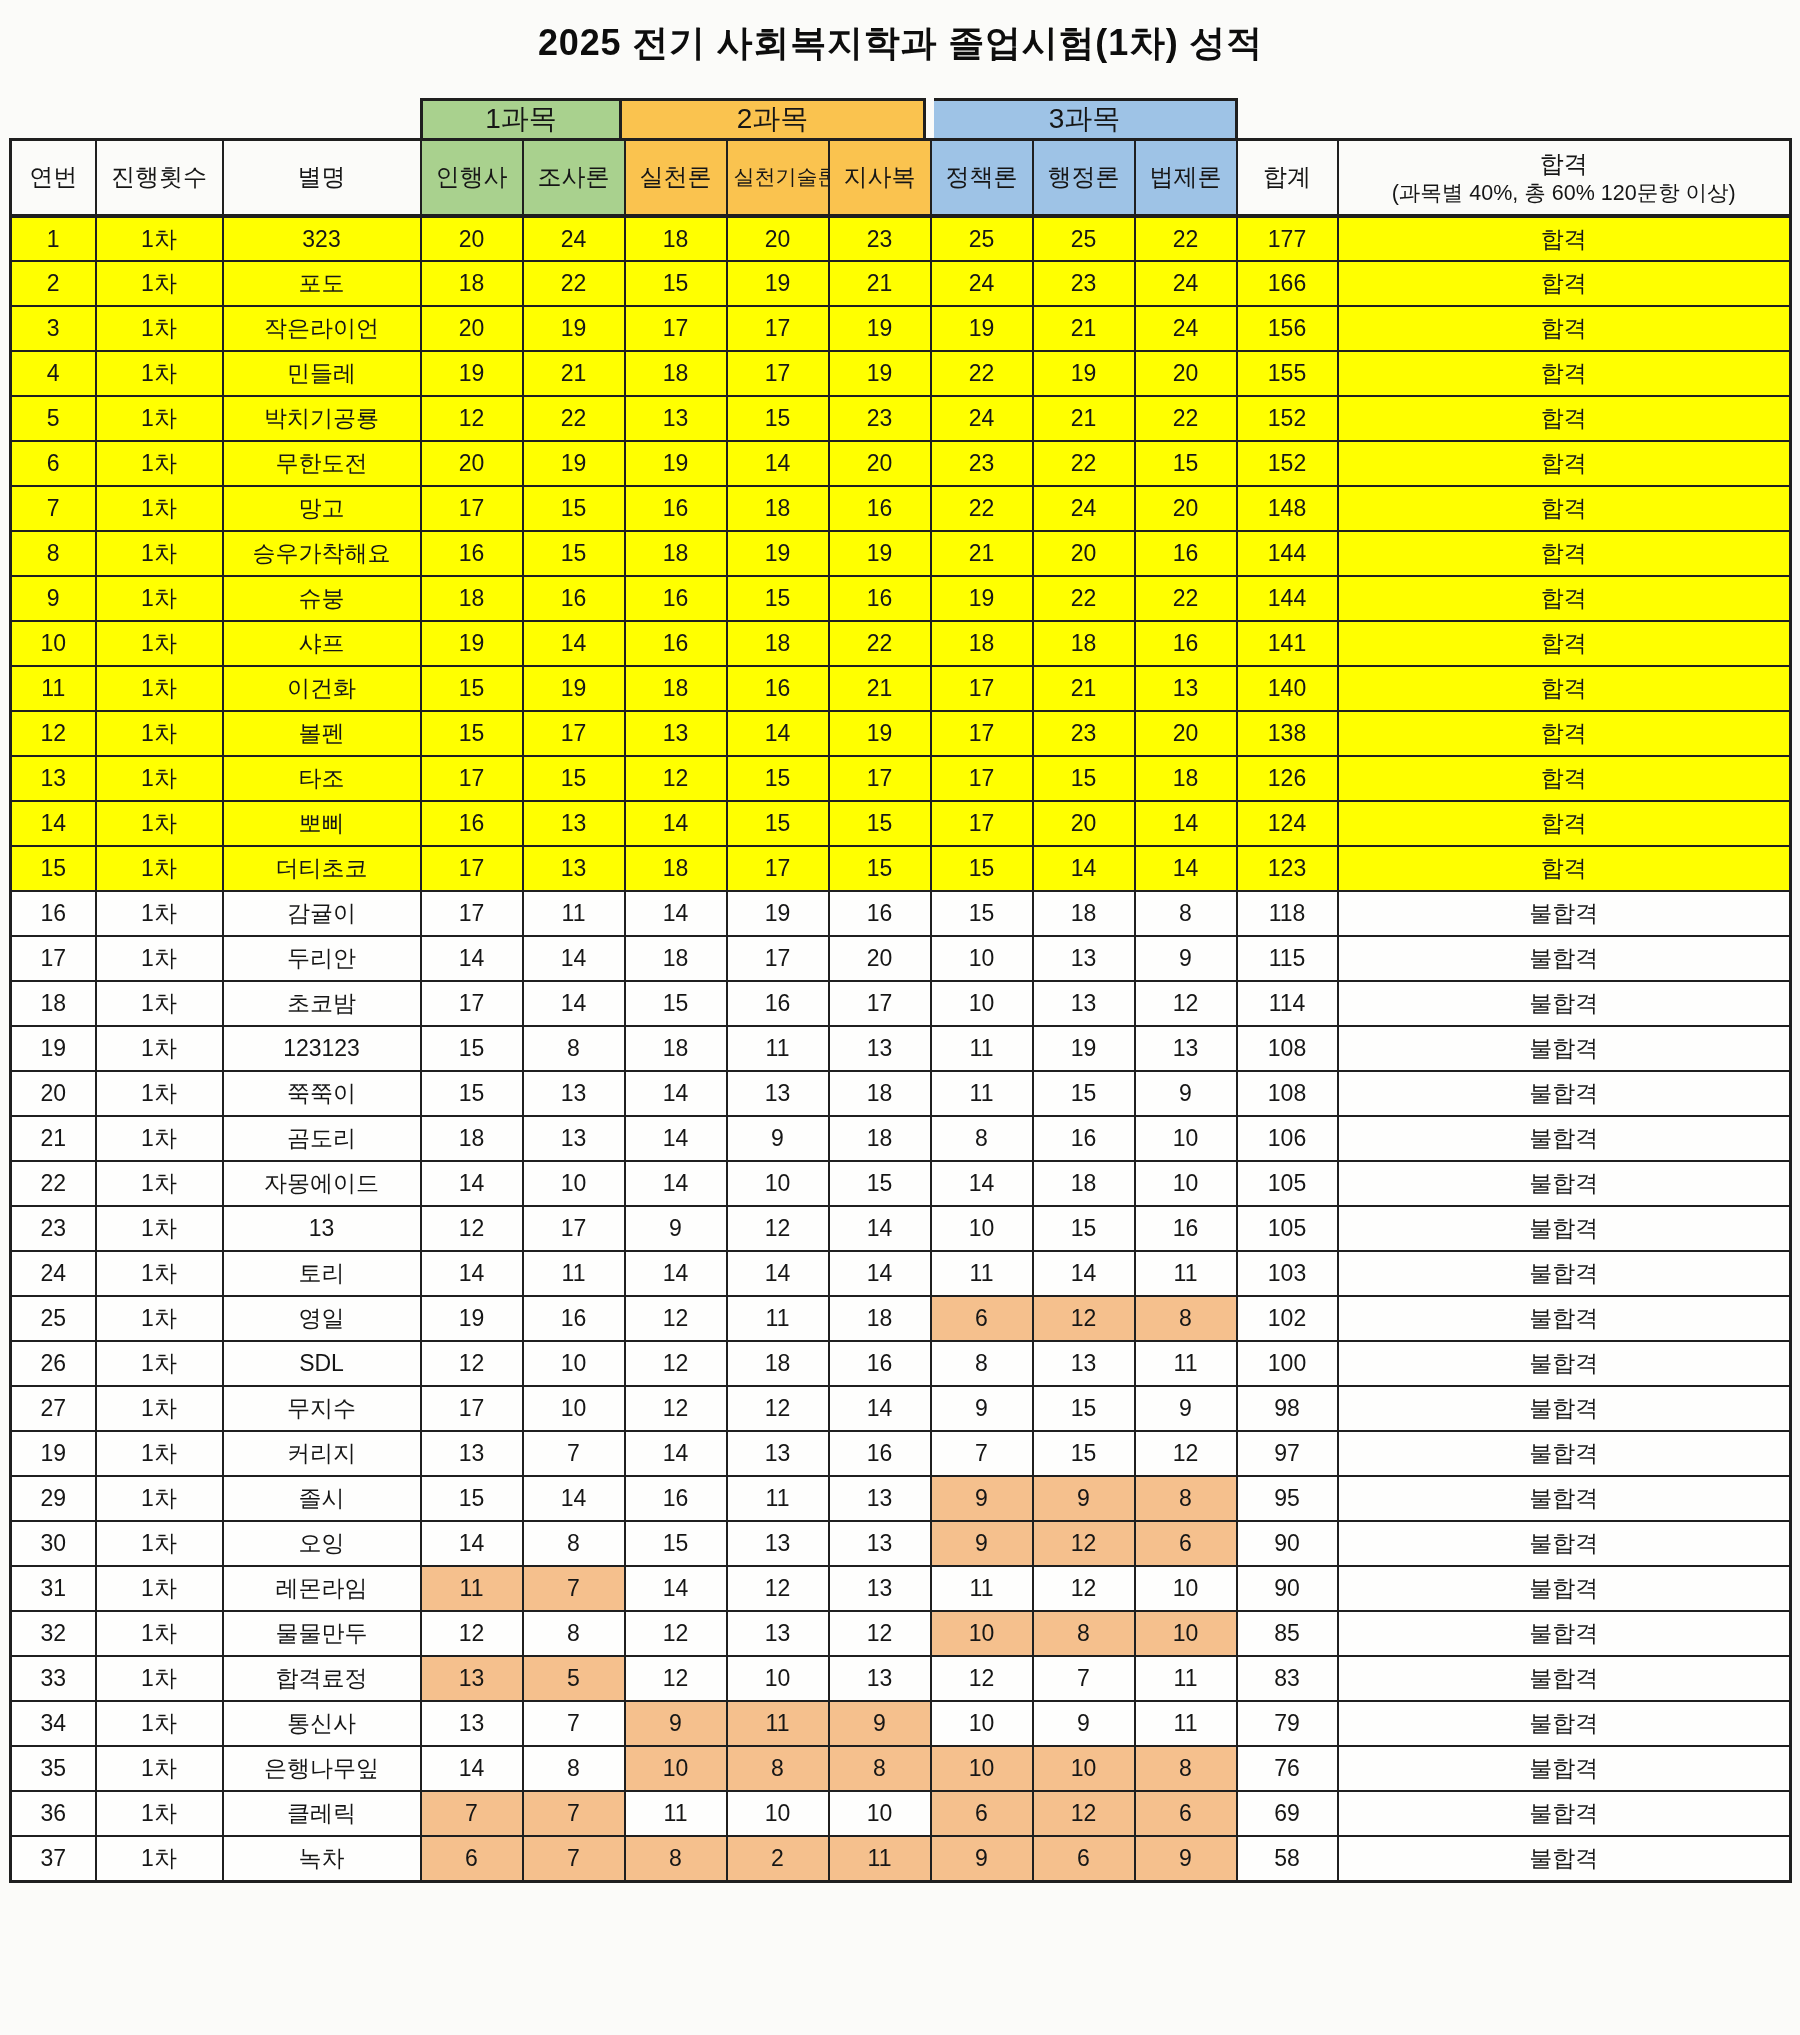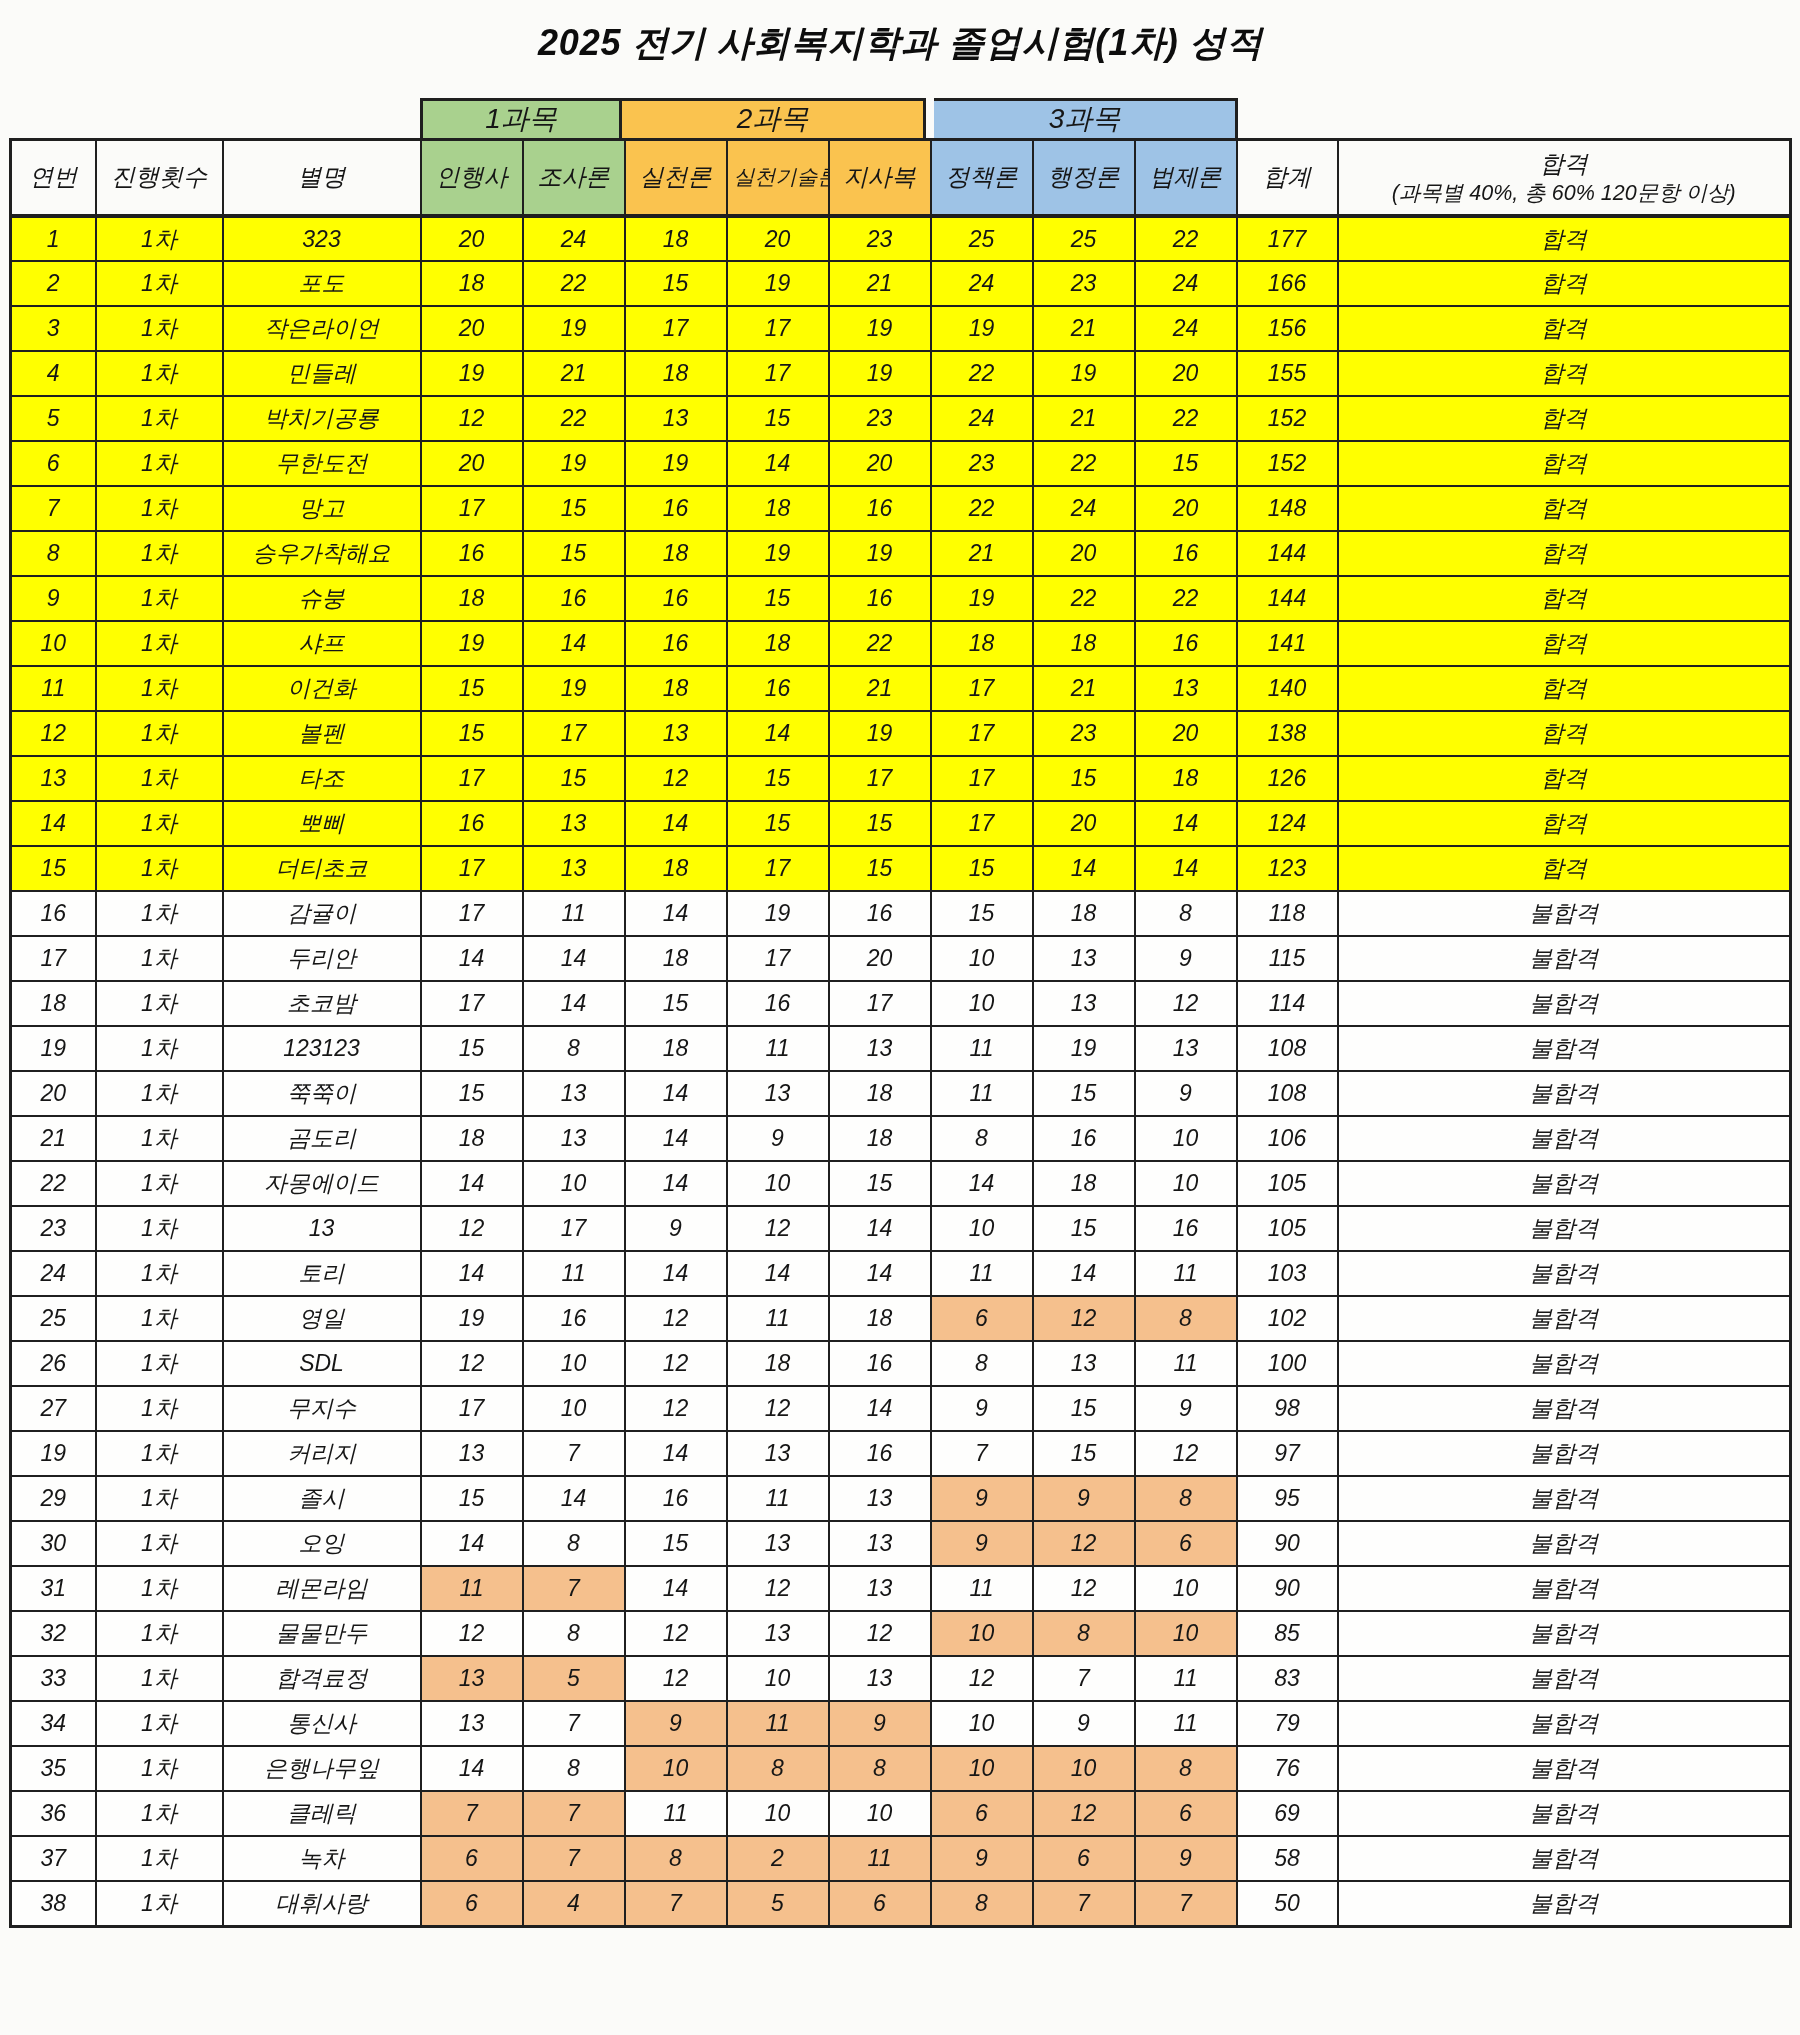--- a/index.html
+++ b/index.html
@@ -13,21 +13,21 @@
   }
   *{box-sizing:border-box;}
   html,body{margin:0;padding:0;}
   body{
     width:1801px;
     height:2035px;
     background:#FBFBF9;
     font-family:"Liberation Sans", sans-serif;
     color:var(--ink);
   }
-  .page{padding-top:10.8px;font-style:italic;}
+  .page{padding-top:10.8px;}
   h1.title{
     margin:10.8px 0 0 0;
     text-align:center;
     font-size:36px;
     line-height:41px;
     font-weight:bold;
     letter-spacing:0.8px;
     color:#0d0d0d;
   }
   
@@ -681,32 +681,17 @@
           <td class="orange">7</td>
           <td class="orange">8</td>
           <td class="orange">2</td>
           <td class="orange">11</td>
           <td class="orange">9</td>
           <td class="orange">6</td>
           <td class="orange">9</td>
           <td>58</td>
           <td>불합격</td>
         </tr>
-        <tr>
-          <td>38</td>
-          <td>1차</td>
-          <td>대휘사랑</td>
-          <td class="orange">6</td>
-          <td class="orange">4</td>
-          <td class="orange">7</td>
-          <td class="orange">5</td>
-          <td class="orange">6</td>
-          <td class="orange">8</td>
-          <td class="orange">7</td>
-          <td class="orange">7</td>
-          <td>50</td>
-          <td>불합격</td>
-        </tr>
       </tbody>
   </table>
 
 </div>
 
 
 </body></html>

